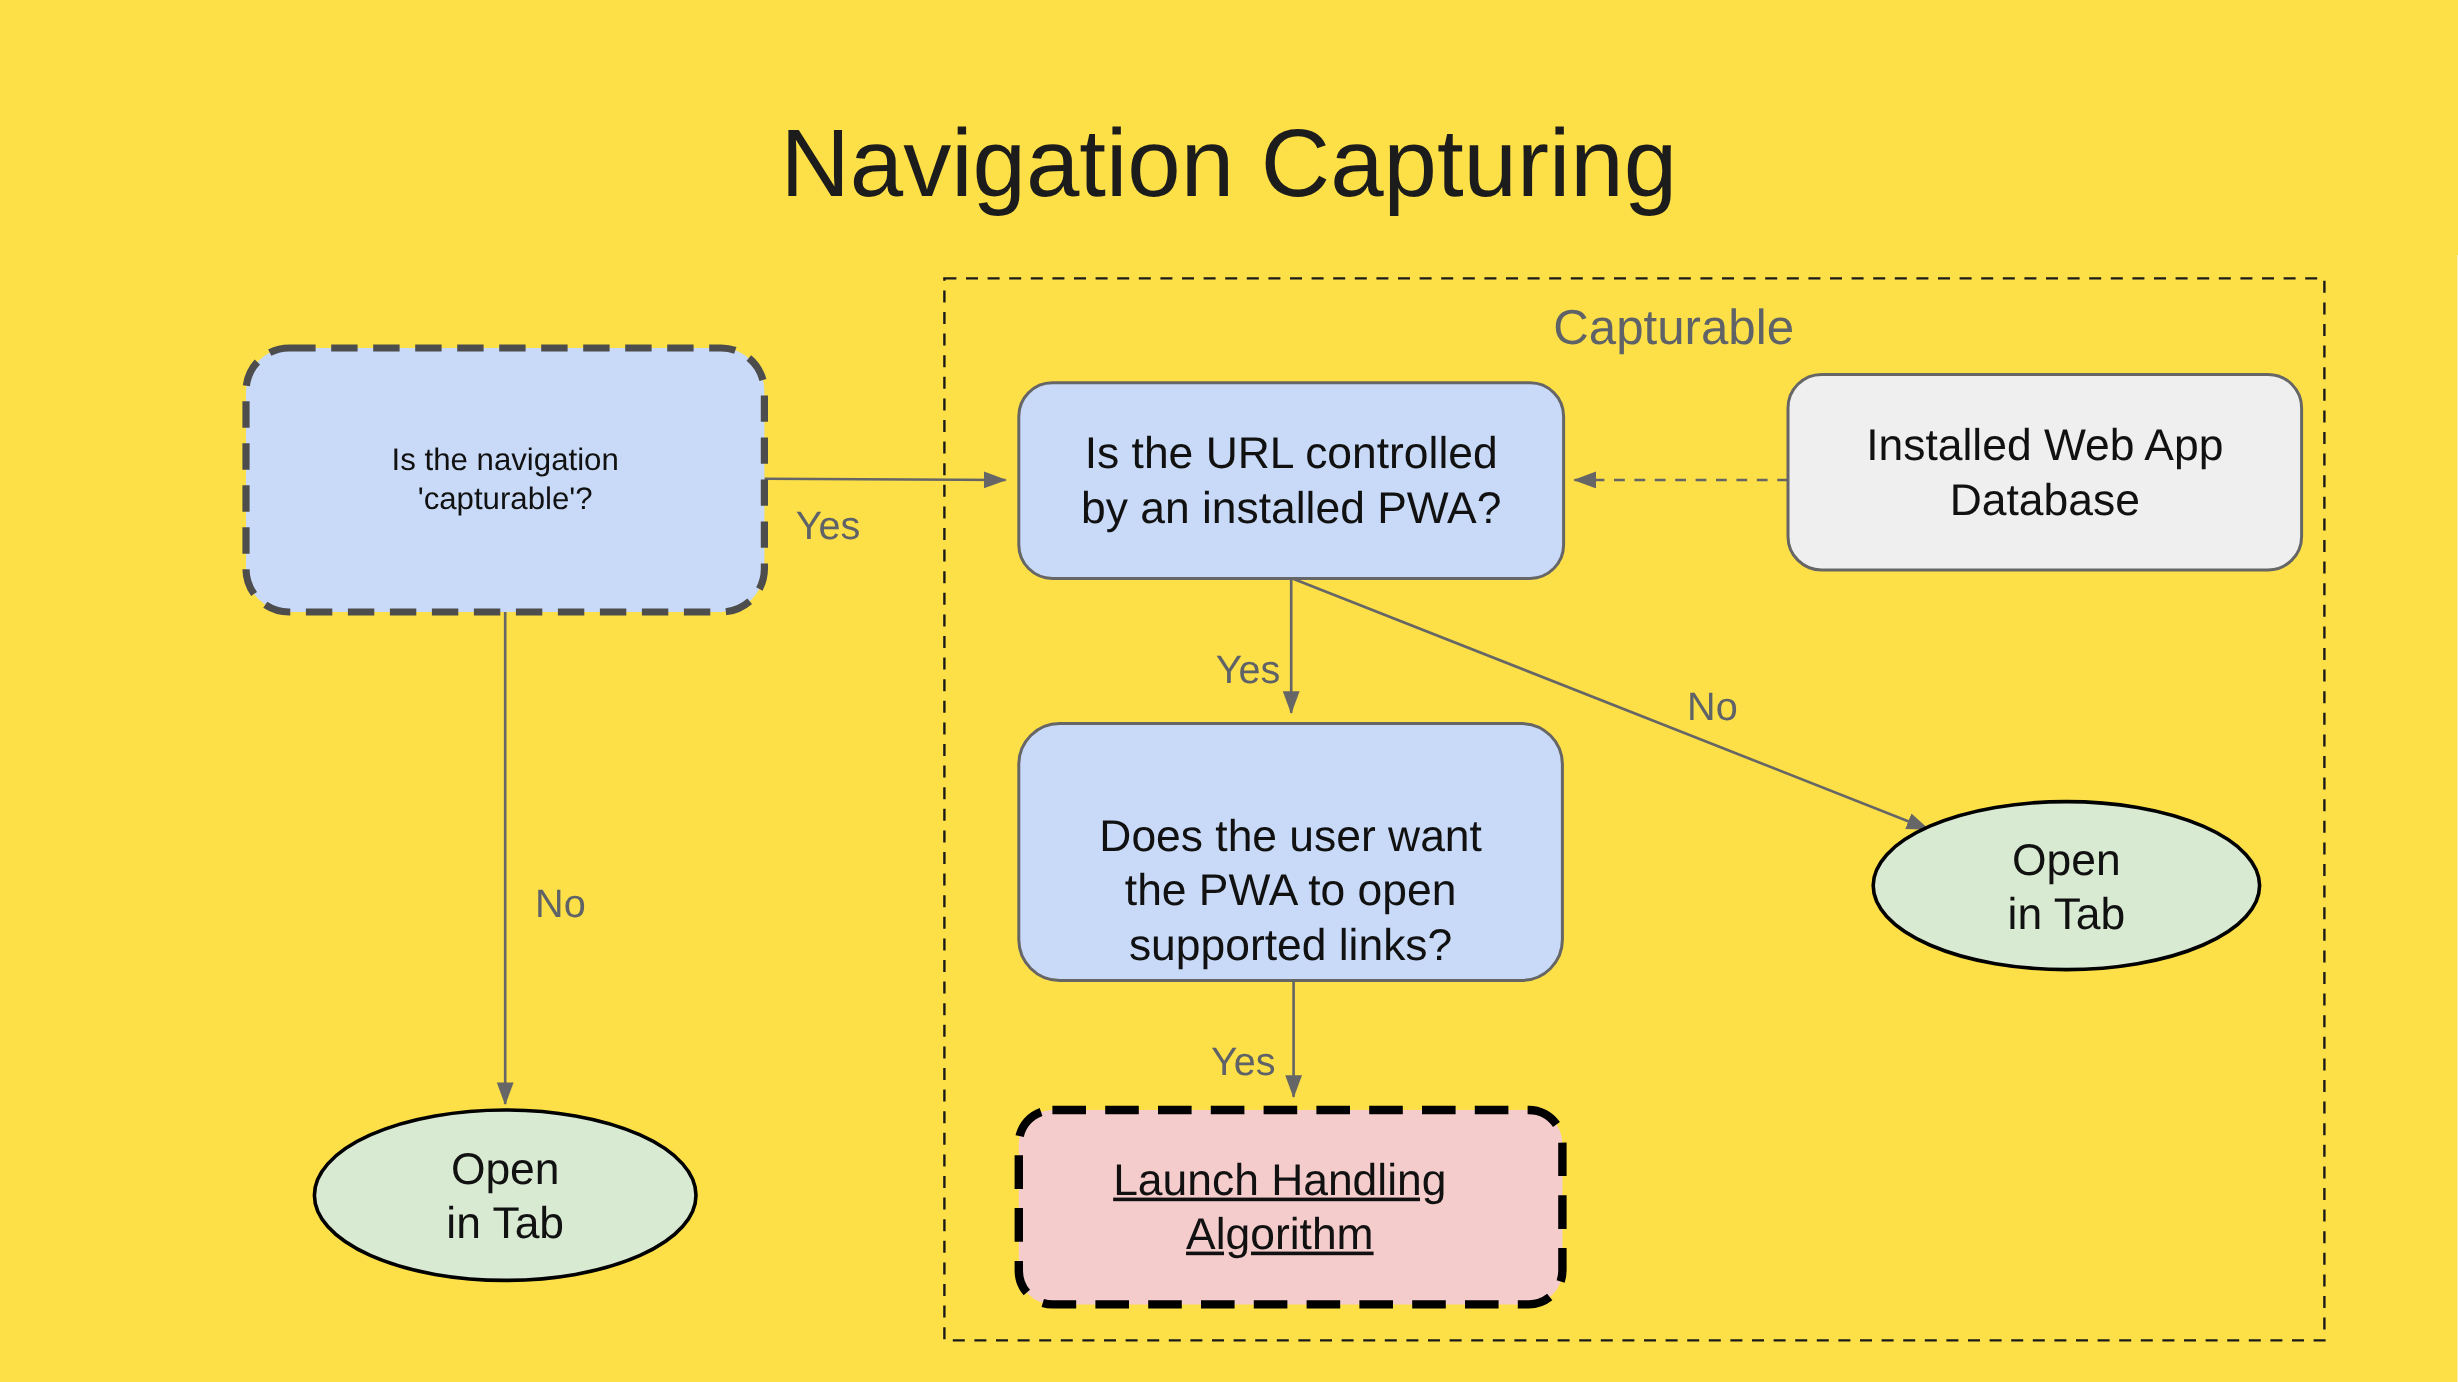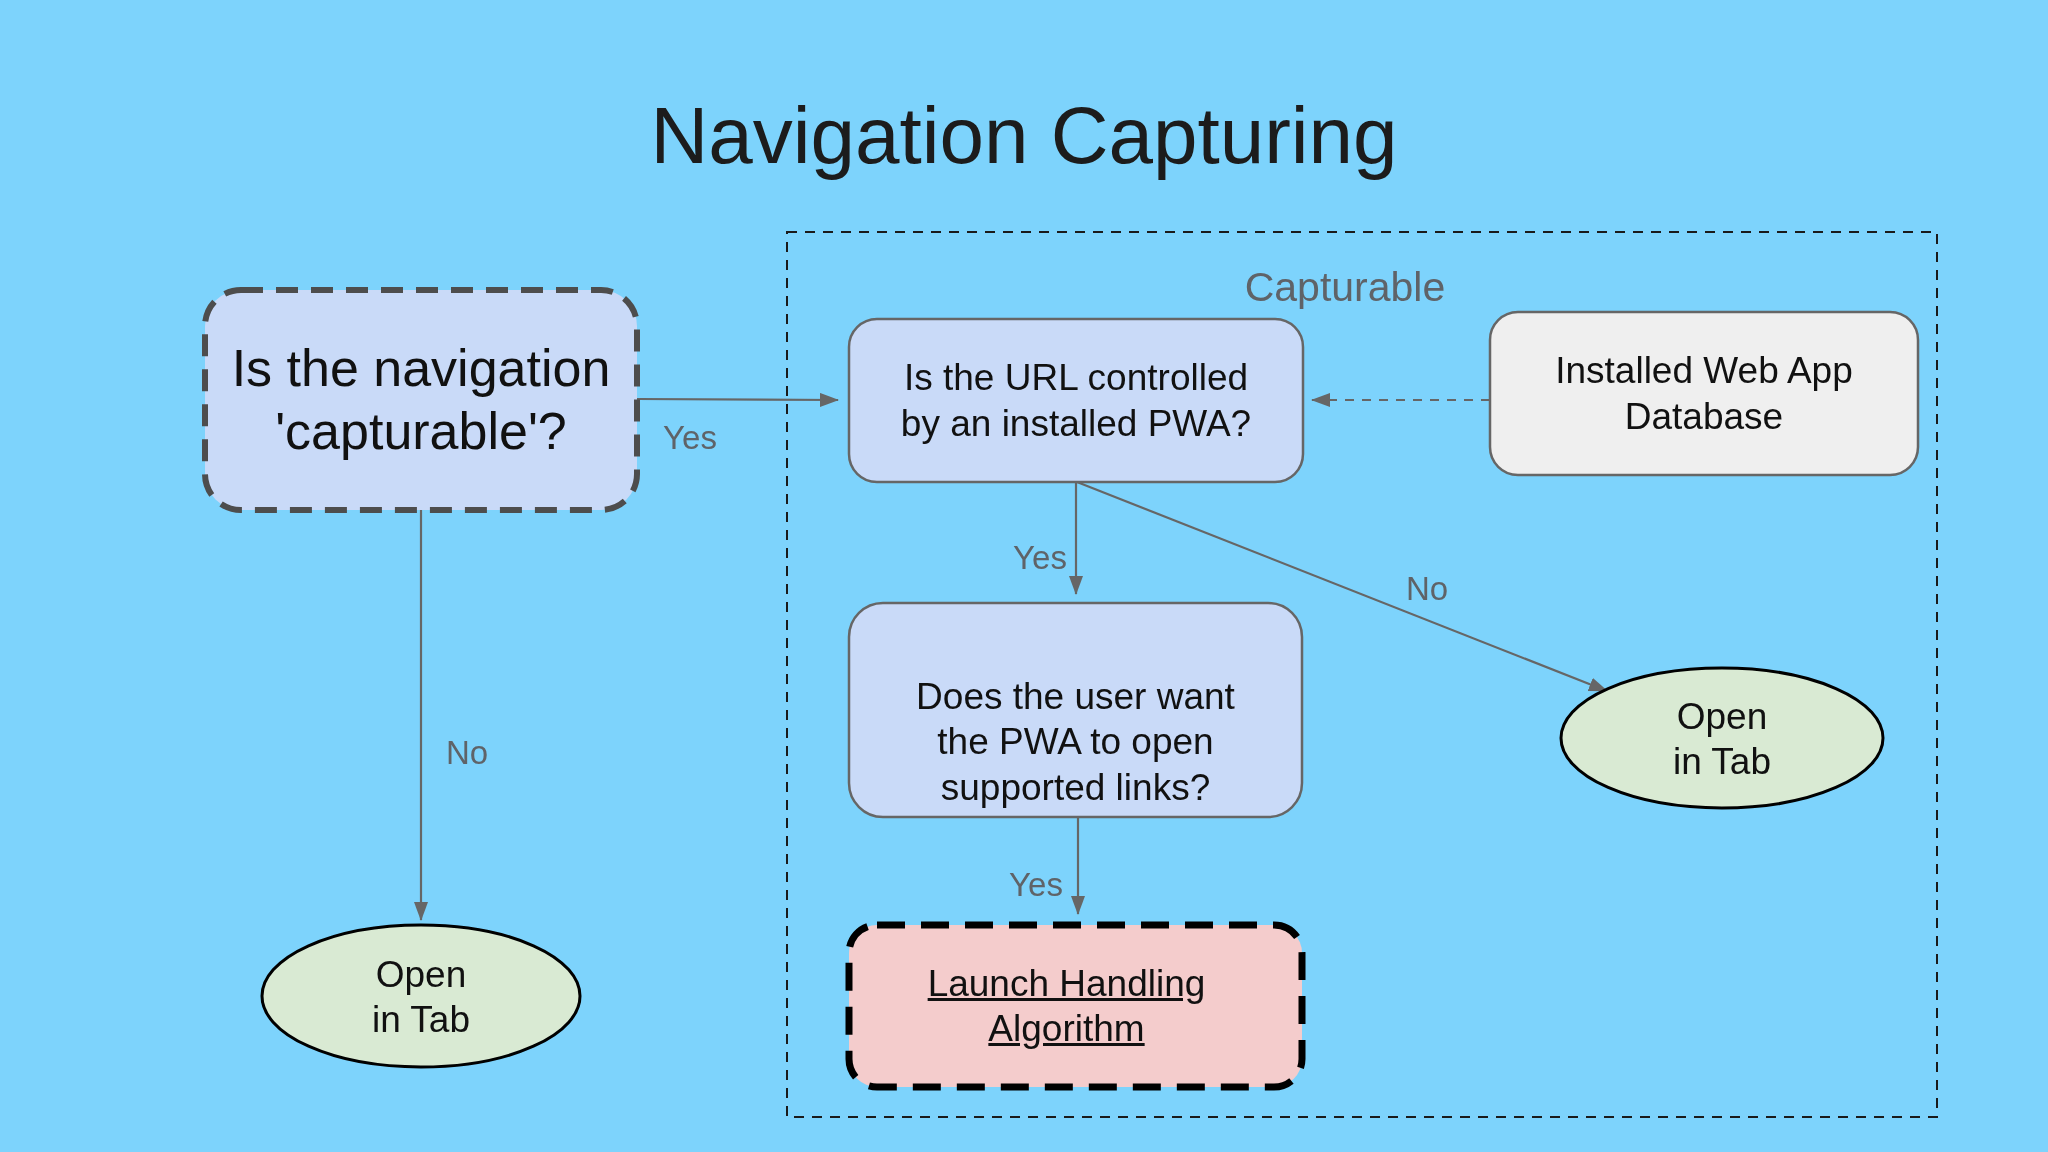--- a/index.html
+++ b/index.html
@@ -4,21 +4,21 @@
 <style>
   html, body {
     margin: 0;
     padding: 0;
     background: #ffffff;
   }
   .canvas {
     position: relative;
     width: 2048px;
     height: 1152px;
-    background: #7dd3fc;
+    background: #fde047;
     overflow: hidden;
     font-family: "Liberation Sans", "DejaVu Sans", sans-serif;
     color: var(--ink, #1b1b1b);
   }
   .layer {
     position: absolute;
     left: 0;
     top: 0;
     width: 2048px;
     height: 1152px;
@@ -31,23 +31,23 @@
     text-align: center;
     font-size: 80px;
     line-height: 1.1;
     letter-spacing: 0px;
     color: var(--ink, #202124);
     white-space: nowrap;
   }
   .group-label {
     position: absolute;
     left: 1195px;
-    top: 263px;
+    top: 249px;
     width: 300px;
-    text-align: center;
+    text-align: right;
     font-size: 41px;
     line-height: 48px;
     color: var(--label-gray, #616161);
   }
   .node-text {
     position: absolute;
     display: flex;
     align-items: center;
     justify-content: center;
     text-align: center;
@@ -126,21 +126,21 @@
     <rect class="shape fill-blue stroke-gray" x="849" y="319" width="454" height="163" rx="28"></rect>
     <rect class="shape fill-gray stroke-gray" x="1490" y="312" width="428" height="163" rx="28"></rect>
     <rect class="shape fill-blue stroke-gray" x="849" y="603" width="453" height="214" rx="34"></rect>
     <rect class="shape fill-red stroke-blackdash" x="849" y="925" width="453" height="162" rx="28"></rect>
     <ellipse class="shape fill-green stroke-black" cx="421" cy="996" rx="159" ry="71"></ellipse>
     <ellipse class="shape fill-green stroke-black" cx="1722" cy="738" rx="161" ry="70"></ellipse>
   </svg>
 
   <div class="group-label">Capturable</div>
 
-  <div class="node-text" style="left:205px; top:290px; width:432px; height:220px; font-size:52px;">Is the navigation
+  <div class="node-text" style="left:205px; top:290px; width:432px; height:220px; font-size:26px;">Is the navigation
 'capturable'?</div>
   <div class="node-text" style="left:849px; top:319px; width:454px; height:163px;">Is the URL controlled
 by an installed PWA?</div>
   <div class="node-text" style="left:1490px; top:312px; width:428px; height:163px;">Installed Web App
 Database</div>
   <div class="node-text" style="left:849px; top:603px; width:453px; height:214px;margin-top:32px;">Does the user want
 the PWA to open
 supported links?</div>
   <div class="node-text" style="left:840px; top:925px; width:453px; height:162px;text-decoration:underline;">Launch Handling
 Algorithm</div>

